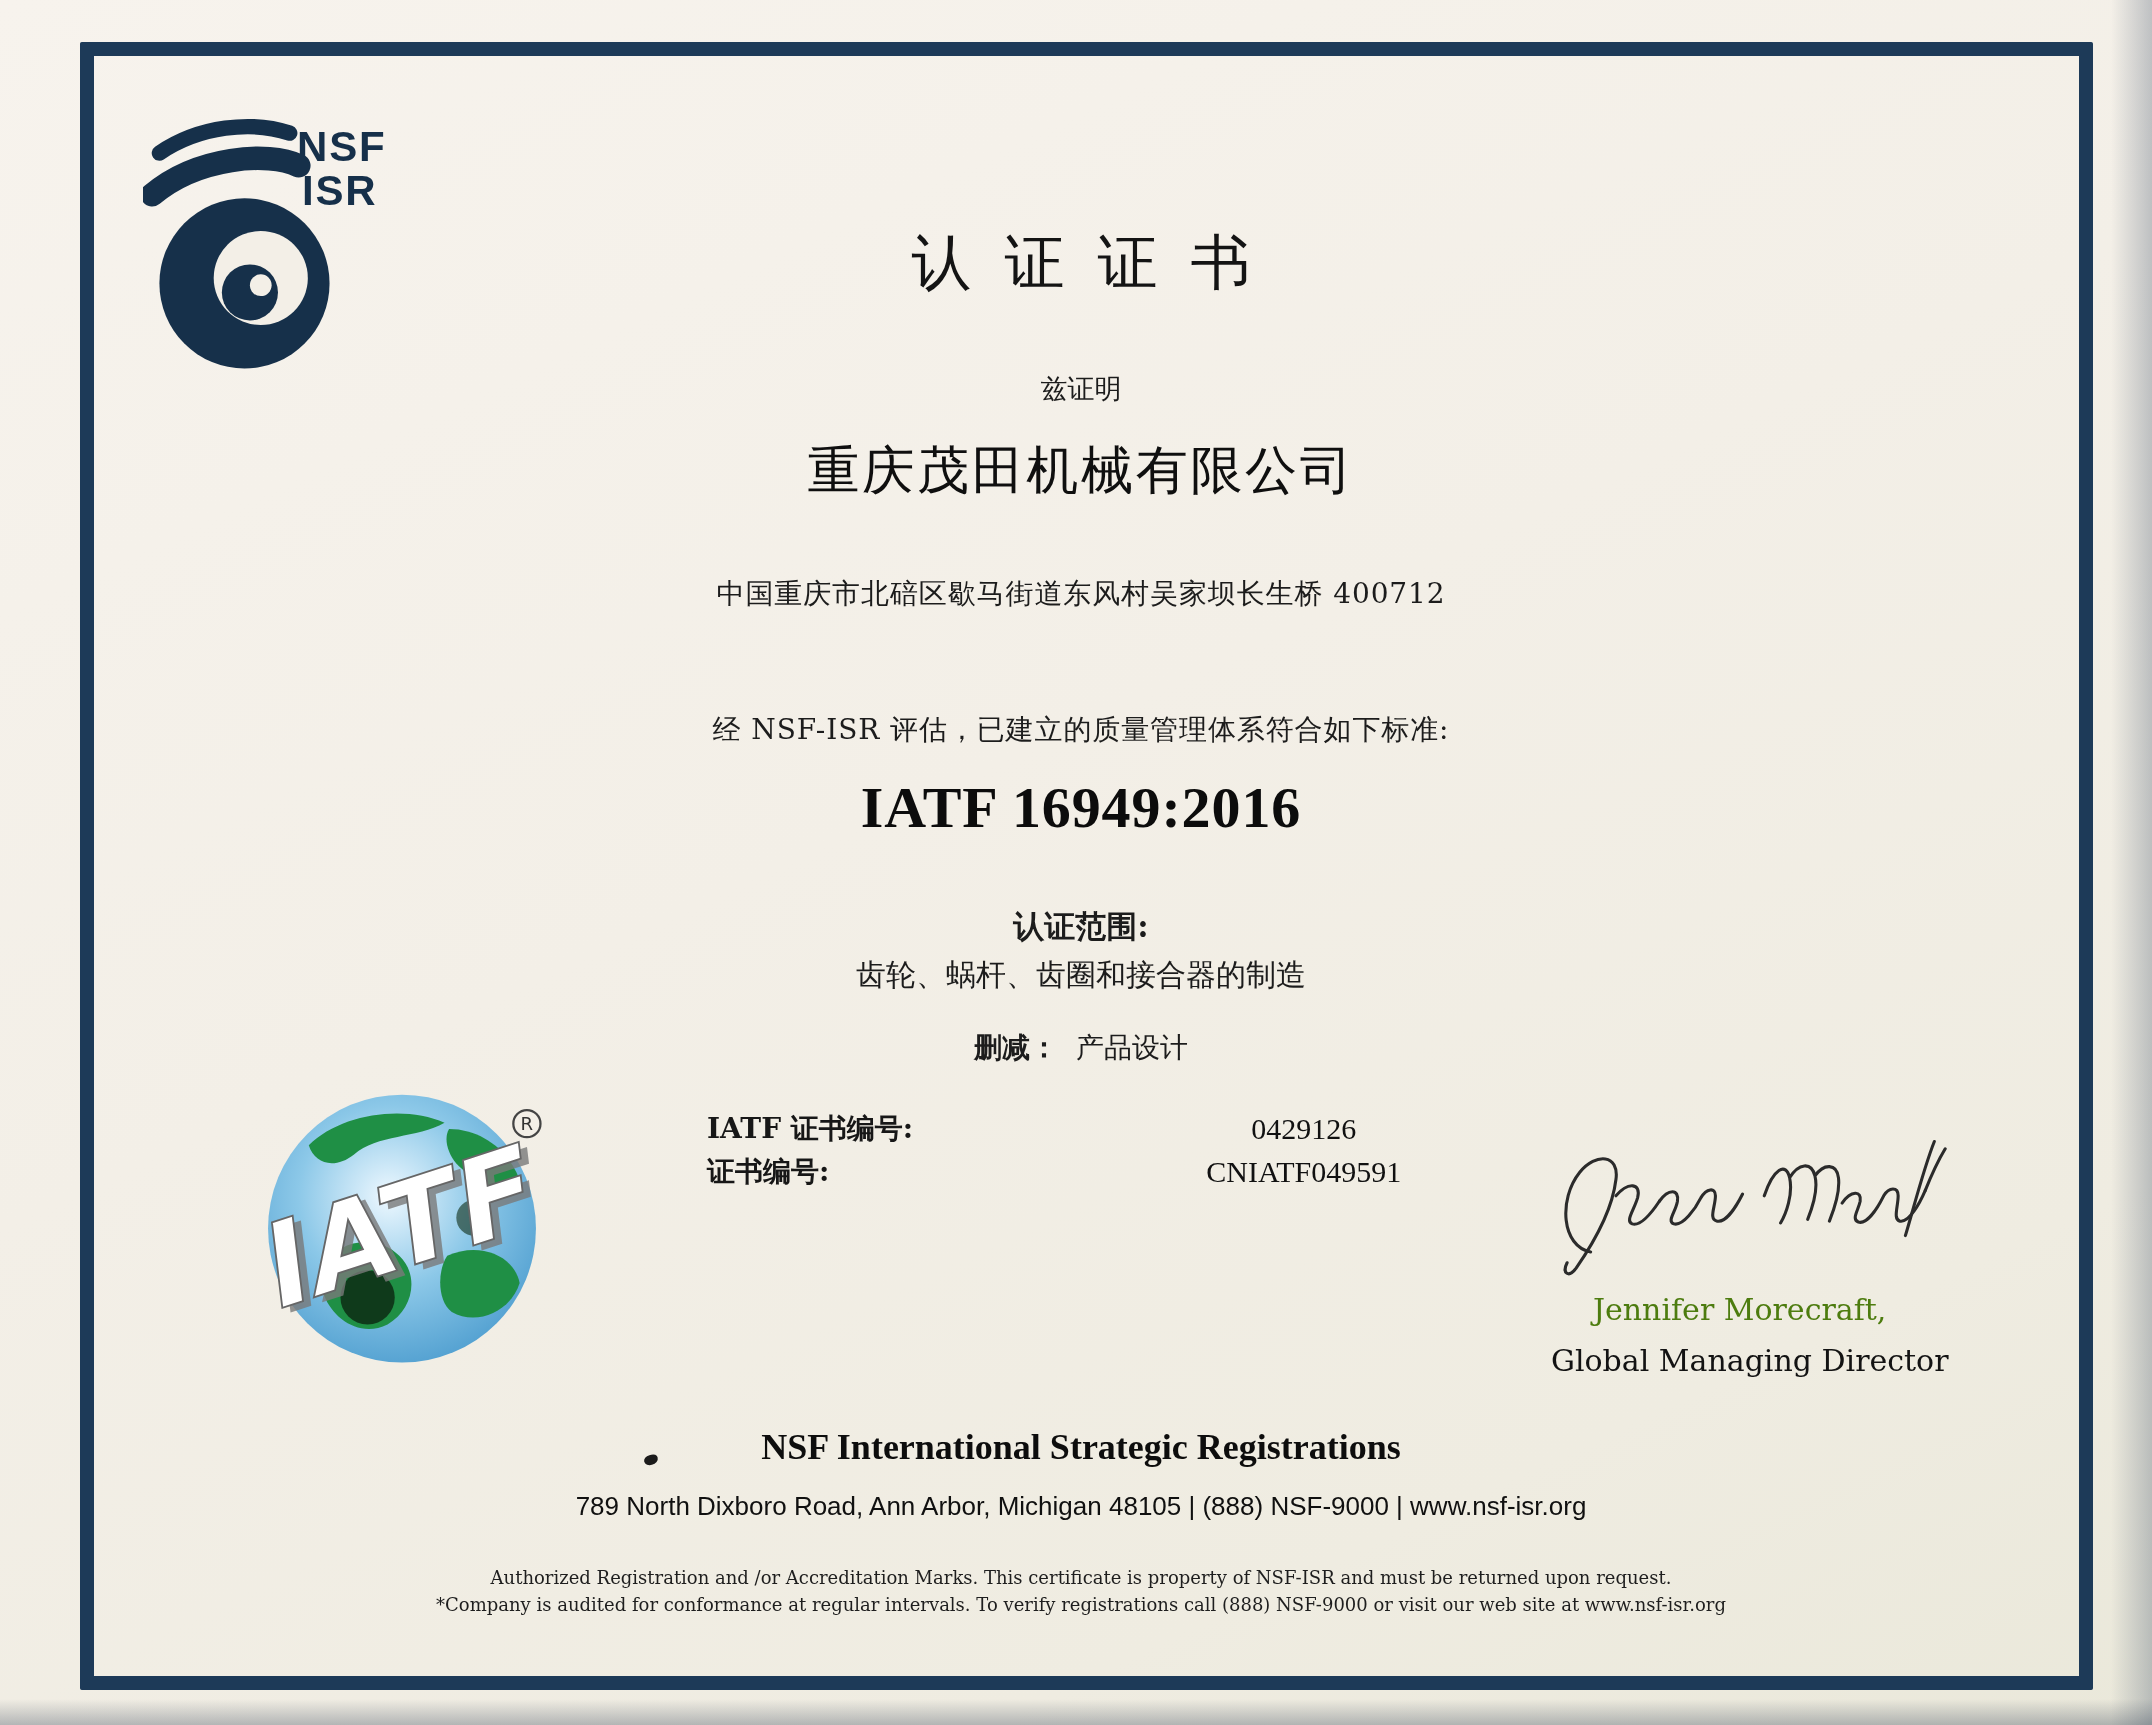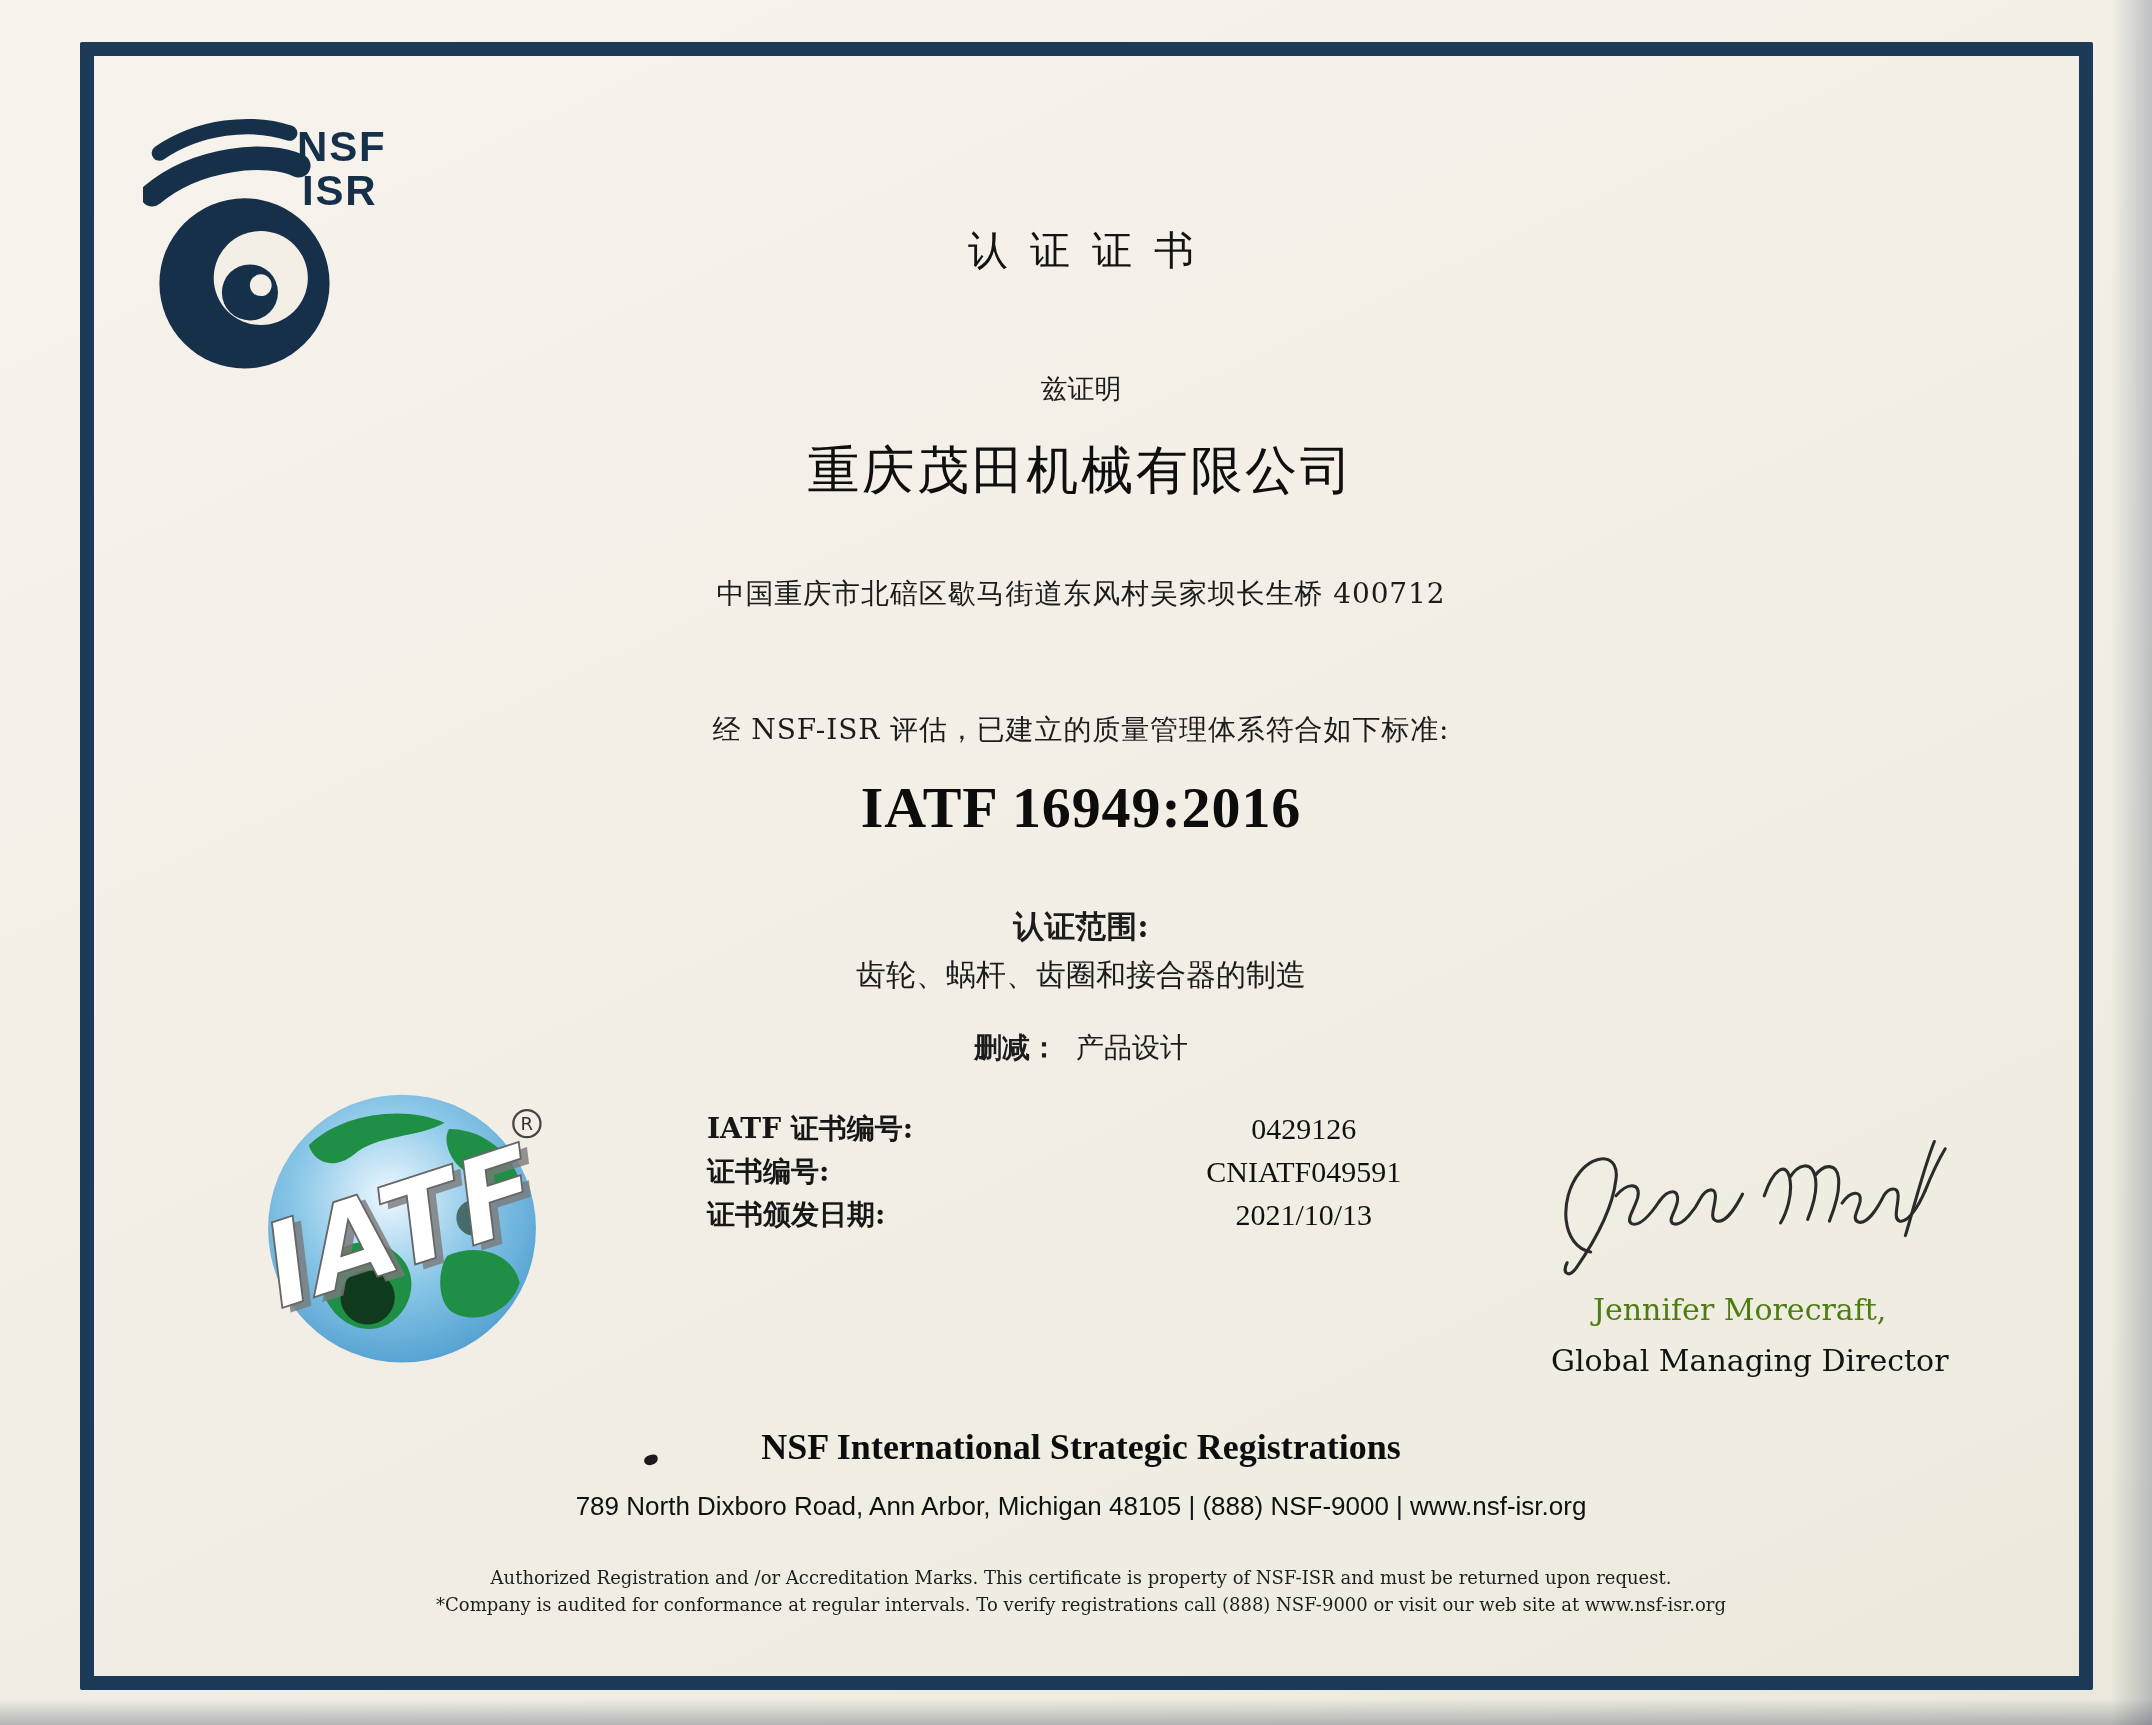--- a/index.html
+++ b/index.html
@@ -20,21 +20,21 @@
   .centered{left:90px;right:81px;text-align:center;}
 
   
   .nsf-logo{left:143px;top:101px;width:452px;height:299px;}
   .nsf-logo svg{position:absolute;left:0;top:5.4px;}
   .nsf-word{position:absolute;font-family:"Liberation Sans",sans-serif;
     font-weight:bold;color:#16304a;font-size:42px;letter-spacing:1.8px;line-height:1;}
   .nsf-word.l1{left:154px;top:25px;}
   .nsf-word.l2{left:159px;top:69px;}
 
-  .title{top:223px;font-size:40px;letter-spacing:.55em;color:#141414;
+  .title{top:223px;font-size:60px;letter-spacing:.55em;color:#141414;
     text-indent:.55em;font-weight:500;}
   .certify{top:371px;font-size:27px;}
   .company{top:436px;font-size:52px;letter-spacing:2.7px;color:#0f0f0f;}
   .address{top:575px;font-size:28px;letter-spacing:0.9px;}
   .assessment{top:711px;font-size:28px;letter-spacing:0.9px;}
   .standard{top:774px;font-family:"Liberation Serif",serif;font-weight:bold;
     font-size:58px;letter-spacing:0.9px;color:#0c0c0c;}
   .scope-heading{top:906px;font-size:31px;font-weight:bold;}
   .scope-text{top:955px;font-size:30px;}
   .exclusion{top:1029px;font-size:28px;}
@@ -128,24 +128,20 @@
 
 <div class="abs details">
   <div class="detail-row">
     <div class="detail-label">IATF 证书编号:</div>
     <div class="detail-value">0429126</div>
   </div>
   <div class="detail-row">
     <div class="detail-label">证书编号:</div>
     <div class="detail-value">CNIATF049591</div>
   </div>
-  <div class="detail-row">
-    <div class="detail-label">证书颁发日期:</div>
-    <div class="detail-value">2021/10/13</div>
-  </div>
 </div>
 
 <div class="abs sig-script">
   <svg width="398" height="154" viewBox="0 0 440 170">
     <g fill="none" stroke="#2b2b2b" stroke-width="3.4" stroke-linecap="round">
       <path d="M46,128 C14,122 10,70 34,40 C52,18 78,20 74,48 C70,82 48,120 30,146 C22,157 14,152 20,140"></path>
       <path d="M74,66 C88,50 102,52 98,68 C94,82 84,94 92,97 C102,100 114,84 122,72"></path>
       <path d="M122,72 C132,58 144,58 142,72 C140,84 130,94 138,97 C148,100 162,80 168,68 C174,58 184,56 184,66 C184,78 176,92 186,94 C196,96 208,76 214,64"></path>
       <path d="M238,66 C248,36 262,28 266,46 C270,64 262,86 256,96 M266,46 C276,30 290,28 294,44 C298,60 290,82 286,92 M294,44 C304,30 318,30 320,46 C322,62 314,84 310,94"></path>
       <path d="M324,74 C334,60 346,60 344,72 C342,82 334,92 342,95 C352,98 364,78 370,66 C376,56 386,56 386,66 C386,78 380,92 388,94 C398,96 410,74 416,60"></path>

